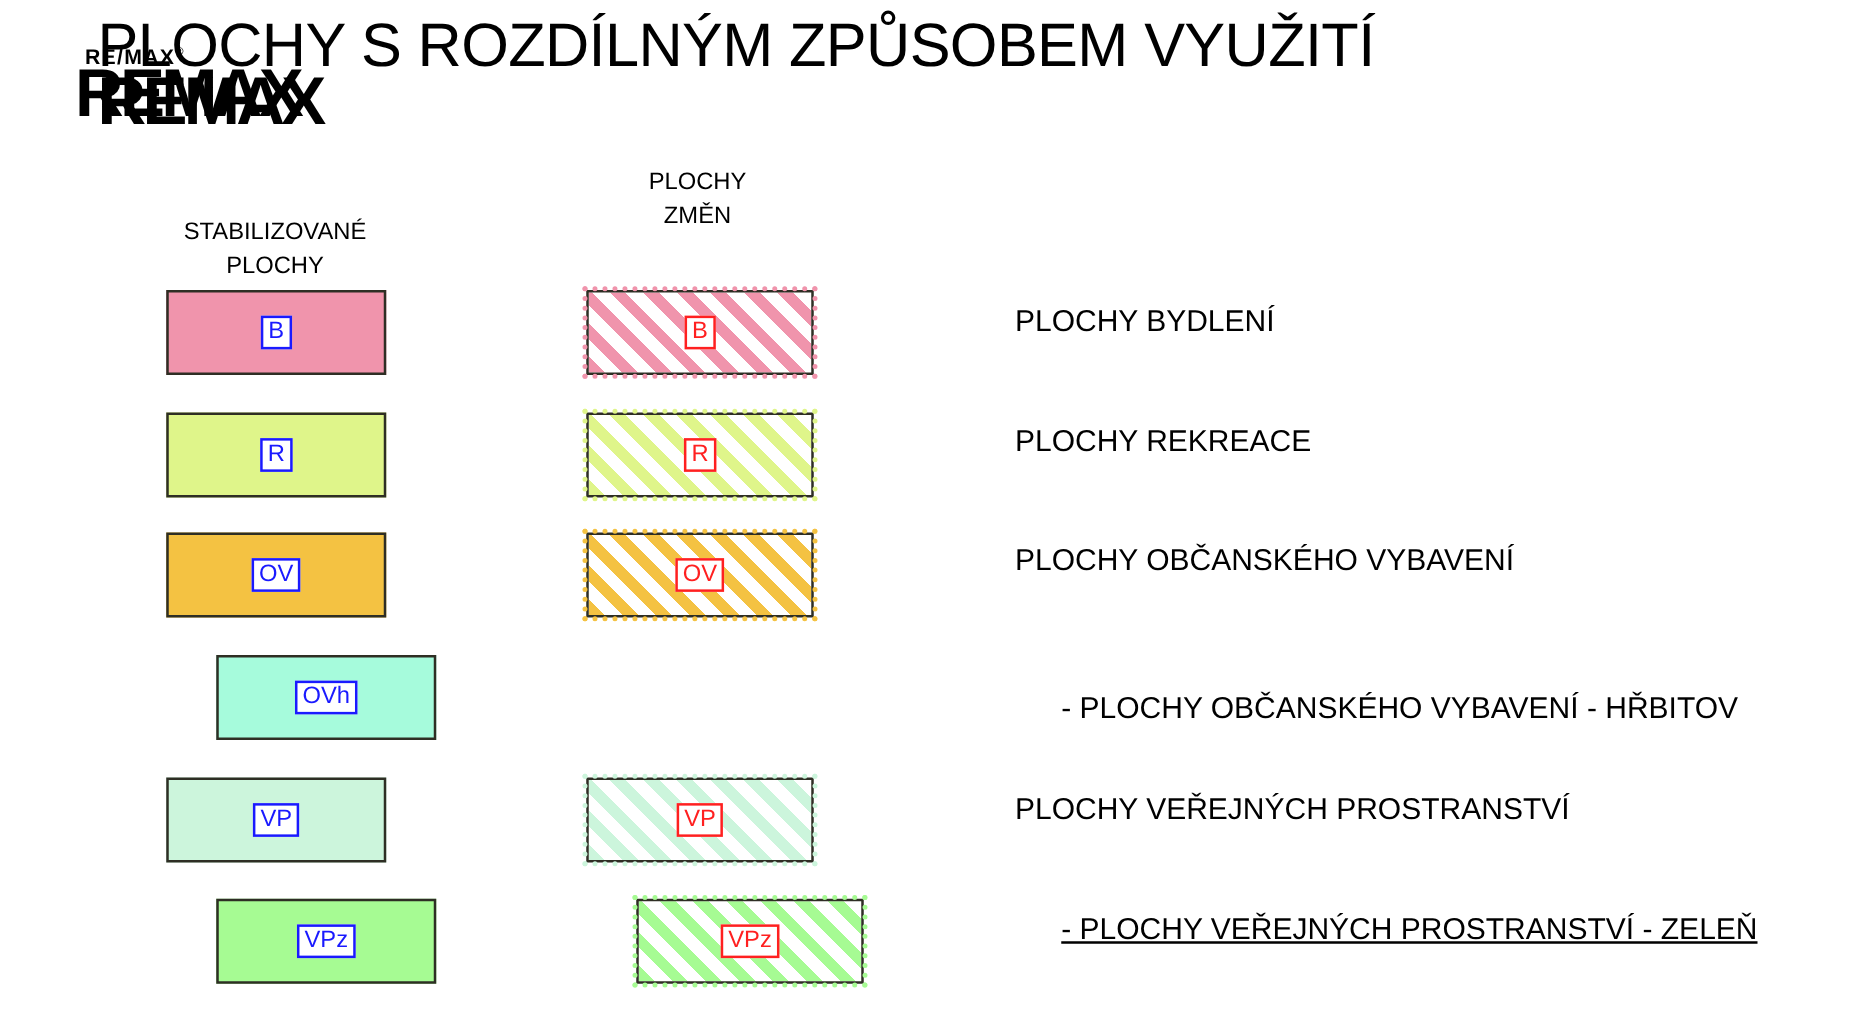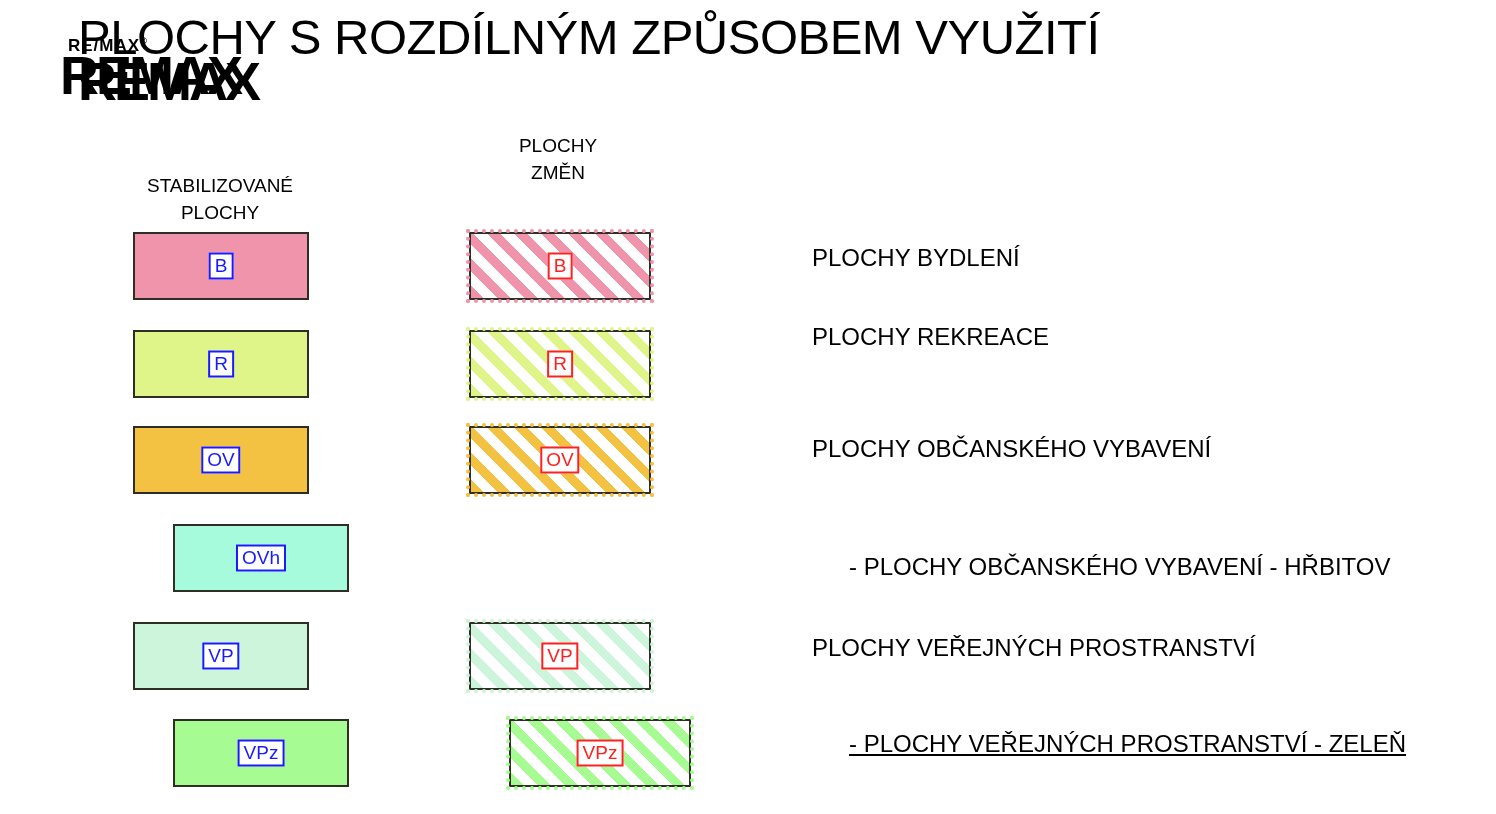--- a/index.html
+++ b/index.html
@@ -156,21 +156,21 @@
     </div>
     <div class="desc main" style="top: 245px;">PLOCHY BYDLENÍ</div>
     <div class="legend-row" style="top: 330px;">
       <div class="swatch stab" style="background: rgb(223, 245, 138);">
         <span class="code">R</span>
       </div>
       <div class="swatch chg" style="background: repeating-linear-gradient(45deg, rgb(223, 245, 138) 0px, rgb(223, 245, 138) 9px, rgb(255, 255, 255) 9px, rgb(255, 255, 255) 19px); outline: rgb(223, 245, 138) dotted 4px; outline-offset: -1px;">
         <span class="code">R</span>
       </div>
     </div>
-    <div class="desc main" style="top: 324px;">PLOCHY REKREACE</div>
+    <div class="desc main" style="top: 341px;">PLOCHY REKREACE</div>
     <div class="legend-row" style="top: 426px;">
       <div class="swatch stab" style="background: rgb(244, 194, 66);">
         <span class="code">OV</span>
       </div>
       <div class="swatch chg" style="background: repeating-linear-gradient(45deg, rgb(244, 194, 66) 0px, rgb(244, 194, 66) 9px, rgb(255, 255, 255) 9px, rgb(255, 255, 255) 19px); outline: rgb(244, 194, 66) dotted 4px; outline-offset: -1px;">
         <span class="code">OV</span>
       </div>
     </div>
     <div class="desc main" style="top: 436px;">PLOCHY OBČANSKÉHO VYBAVENÍ</div>
     <div class="legend-row" style="top: 524px;">

